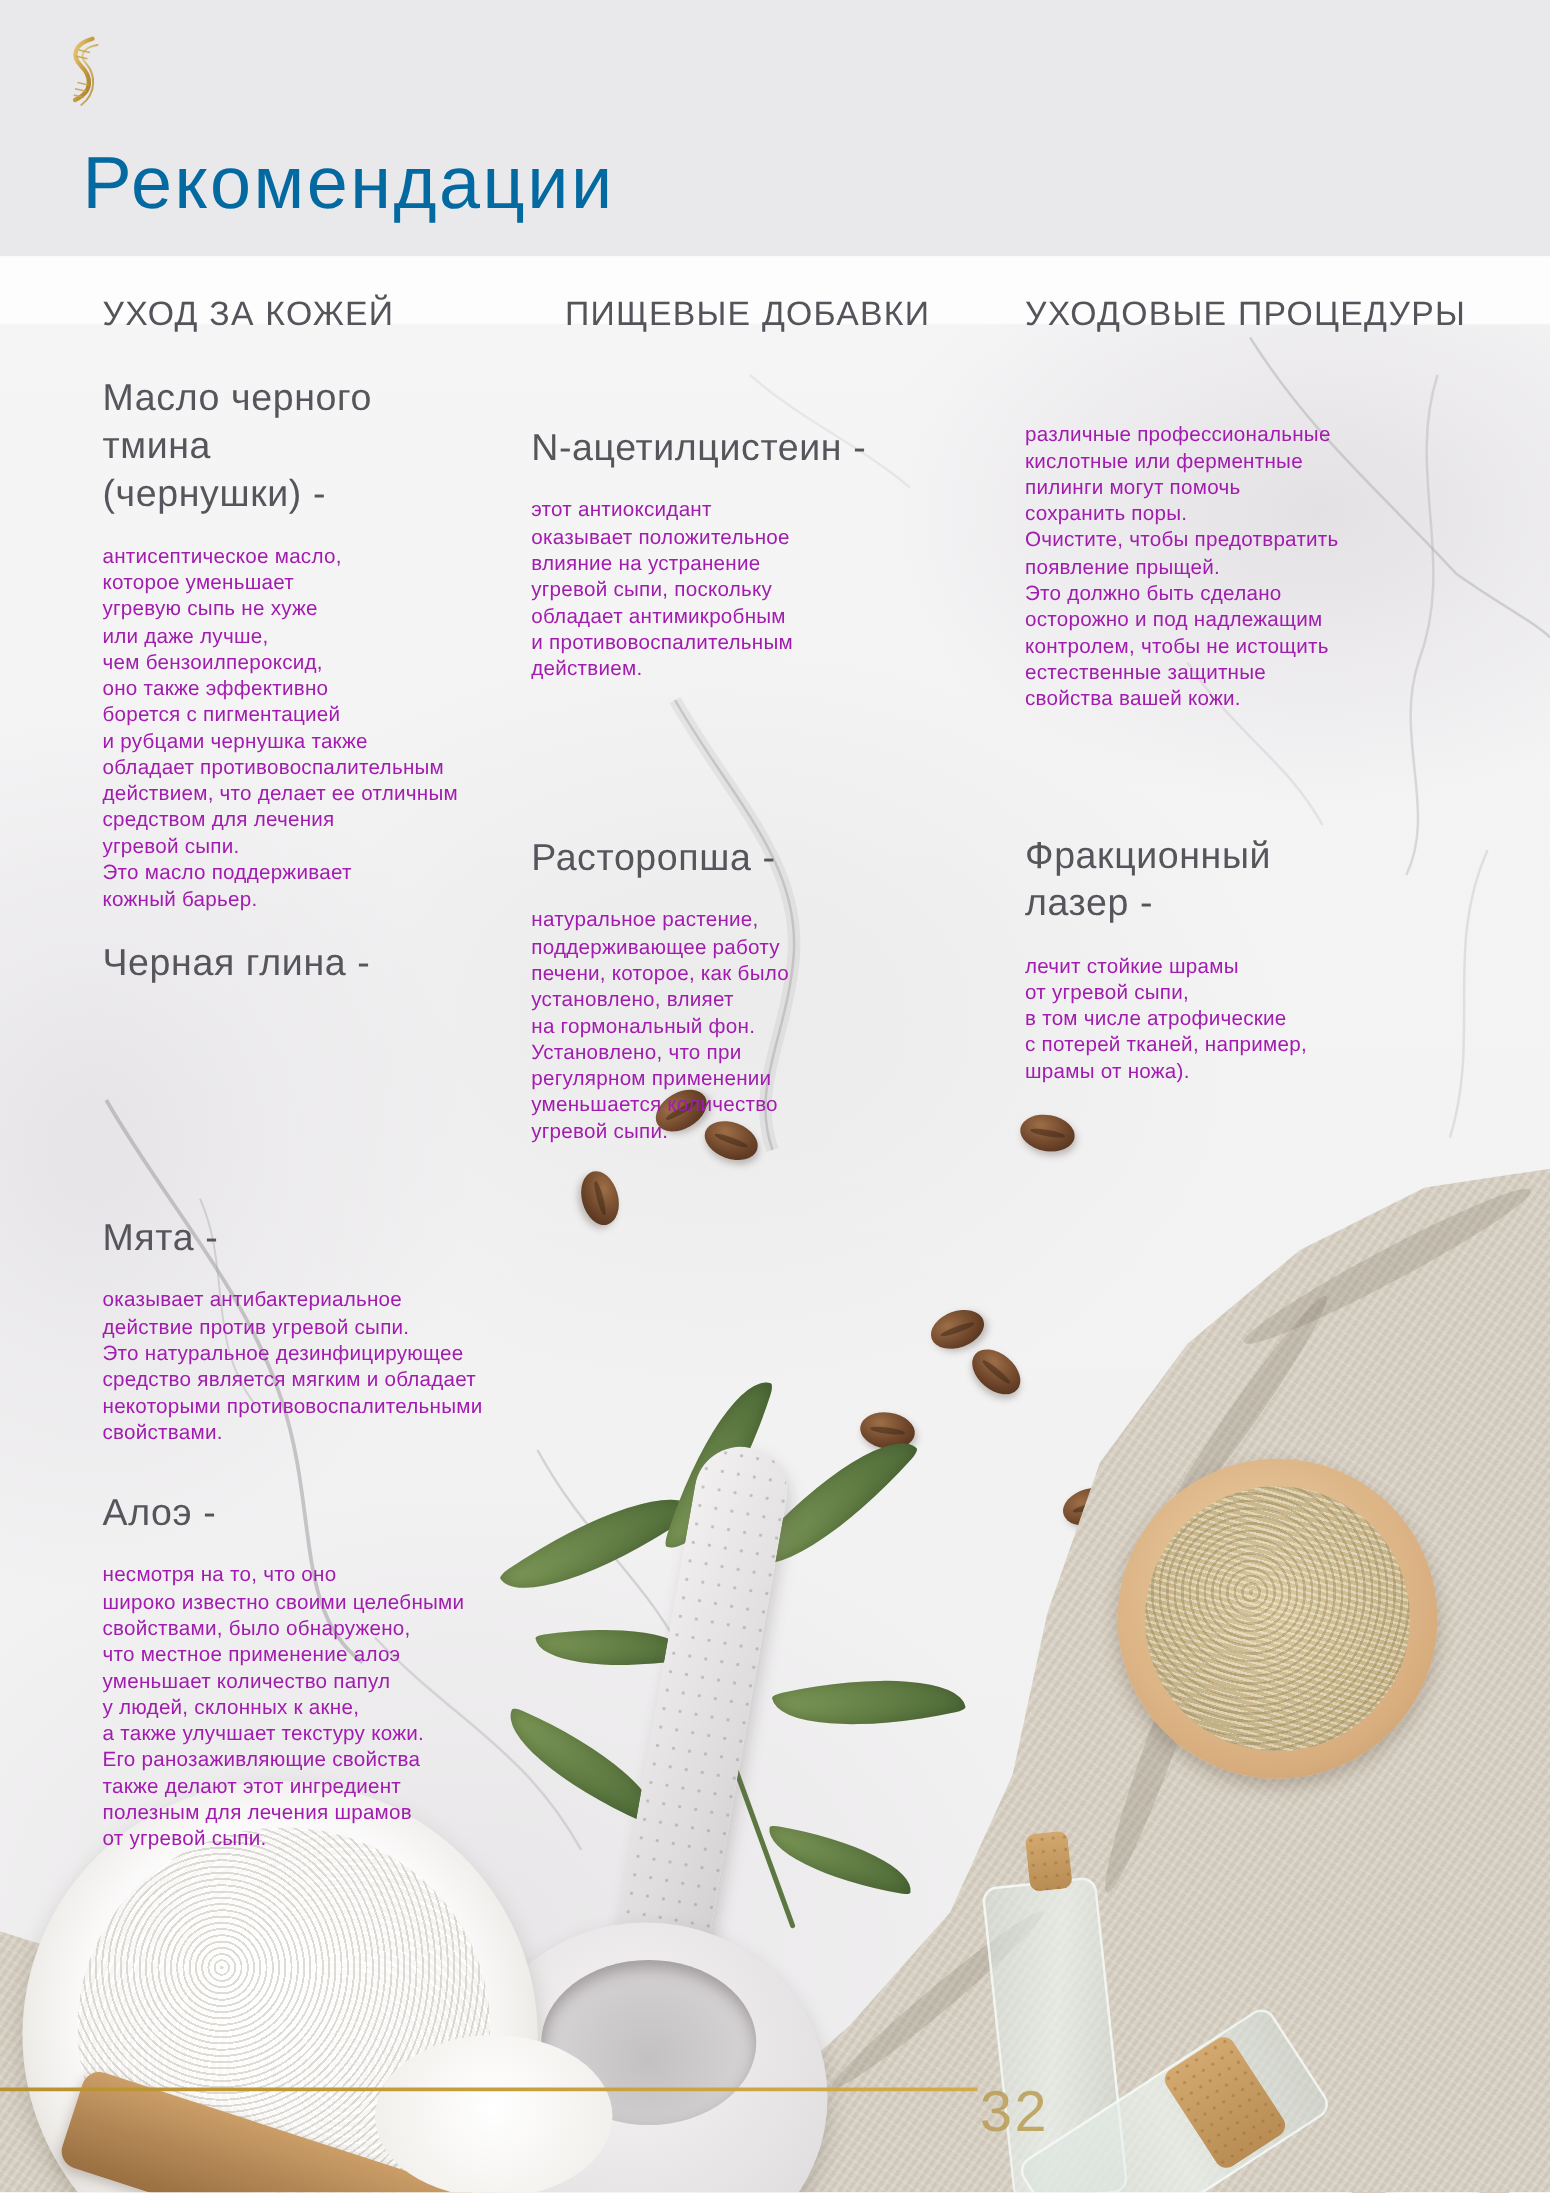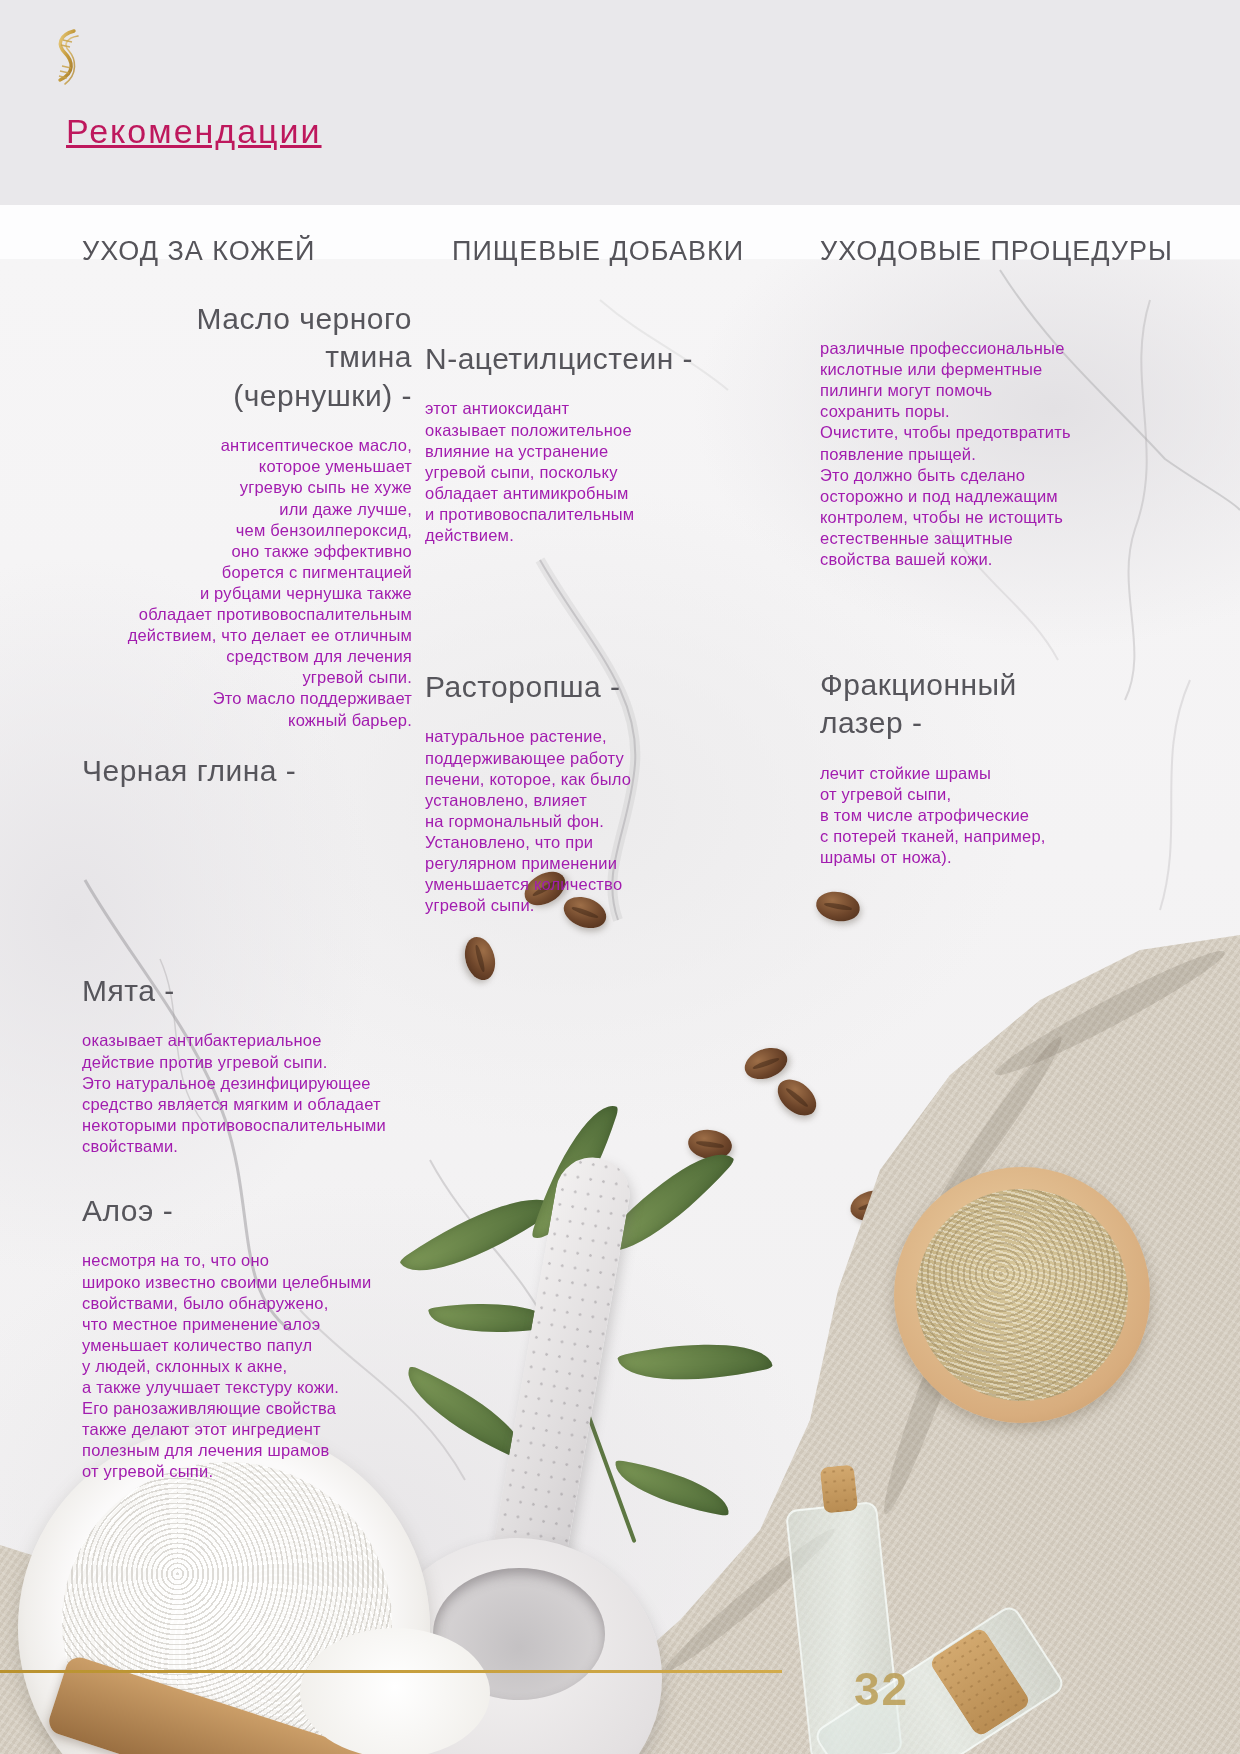--- a/index.html
+++ b/index.html
@@ -6,21 +6,21 @@
   .page{
     position:relative;width:1240px;height:1754px;overflow:hidden;
     font-family:"Liberation Sans","DejaVu Sans",sans-serif;
     background:#f4f3f4;
   }
   
   .top-band{position:absolute;left:0;top:0;width:1240px;height:205px;background:#e9e8eb;z-index:10;}
   .logo{position:absolute;left:50px;top:28px;width:32px;height:60px;}
   .page-title{
     position:absolute;left:66px;top:112px;margin:0;
-    font-size:34px;font-weight:300;letter-spacing:2px;color:#be185d;text-decoration:underline;
+    font-size:59px;font-weight:300;letter-spacing:2px;color:#0369a1;
   }
   .tabs-strip{
     position:absolute;left:0;top:205px;width:1240px;height:54px;background:#fdfdfe;z-index:10;
     border-bottom:1px solid rgba(0,0,0,0.03);
   }
   .tab{
     position:absolute;top:31px;font-size:27px;font-weight:300;letter-spacing:1px;color:#55545a;white-space:nowrap;
   }
   .tab1{left:82px;} .tab2{left:421px;margin-left:31px;} .tab3{left:820px;}
   
@@ -44,22 +44,22 @@
     margin:0 0 20px 0;font-size:30px;font-weight:300;line-height:1.28;
     letter-spacing:0.5px;color:#56555b;white-space:pre-line;
   }
   .sec p{
     margin:0;font-size:16.5px;font-weight:400;line-height:1.28;
     letter-spacing:0.2px;color:#a21caf;white-space:pre-line;
   }
   
   .gold-rule{position:absolute;left:0;top:1670px;width:782px;height:3px;z-index:8;
     background:linear-gradient(90deg,#b9922f,#d2ab4c);}
-  .page-number{position:absolute;left:854px;top:1662px;z-index:8;
-    font-size:46px;font-weight:700;letter-spacing:2px;color:rgba(186,156,84,0.85);}
+  .page-number{position:absolute;left:784px;top:1662px;z-index:8;
+    font-size:46px;font-weight:400;letter-spacing:2px;color:rgba(186,156,84,0.85);}
   
   .bean{position:absolute;width:44px;height:29px;border-radius:50%;z-index:2;
     background:radial-gradient(ellipse at 35% 32%, #9d6e47, #6d452a 55%, #50301c 90%);
     box-shadow:2px 3px 6px rgba(90,80,70,0.35);}
   .bean::after{content:"";position:absolute;left:18%;top:42%;width:64%;height:16%;
     border-radius:50%;background:rgba(60,35,20,0.5);}
   .linen{
     background:
       repeating-linear-gradient(32deg, rgba(255,255,255,0.10) 0 2px, rgba(0,0,0,0) 2px 7px),
       repeating-linear-gradient(-55deg, #d9d2c6 0 3px, #cfc7ba 3px 6px);
@@ -184,21 +184,21 @@
   <div class="bean" style="left:1056px;top:1616px;transform:rotate(10deg);"></div>
   <div class="bean" style="left:1126px;top:1651px;transform:rotate(-35deg);"></div>
   <div class="bean" style="left:1200px;top:1614px;transform:rotate(20deg);"></div>
   <div class="bean" style="left:1073px;top:1728px;transform:rotate(0deg);"></div>
   <div class="bean" style="left:1168px;top:1726px;transform:rotate(45deg);"></div>
 
   <div class="gold-rule"></div>
   <span class="page-number">32</span>
 
   <div class="col col1">
-    <div class="sec" style="top:300px;text-align:right;">
+    <div class="sec" style="top:300px;">
       <h2>Масло черного
 тмина
 (чернушки) -</h2>
       <p>антисептическое масло,
 которое уменьшает
 угревую сыпь не хуже
 или даже лучше,
 чем бензоилпероксид,
 оно также эффективно
 борется с пигментацией

